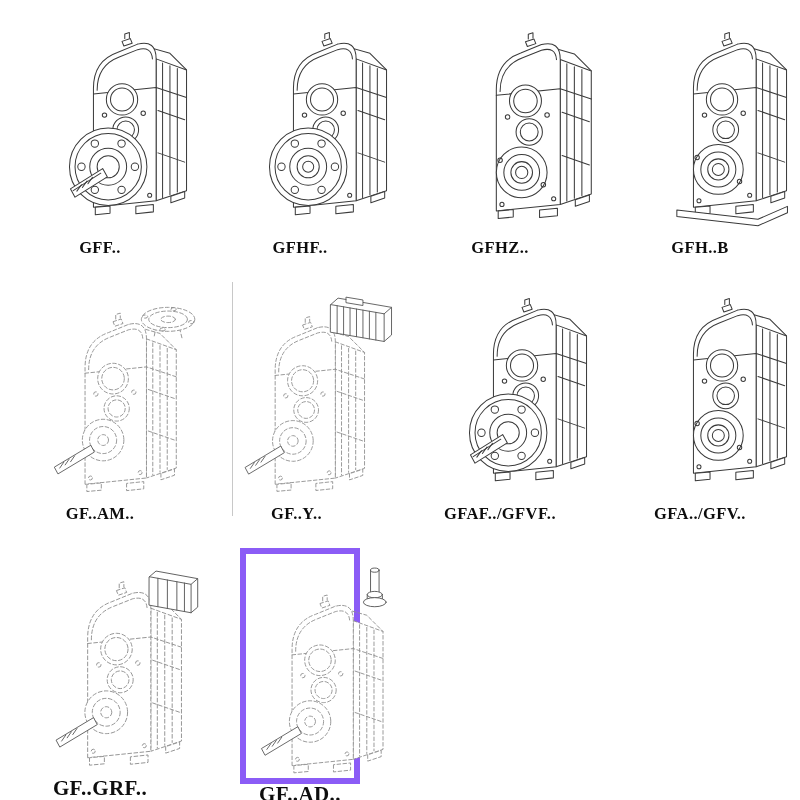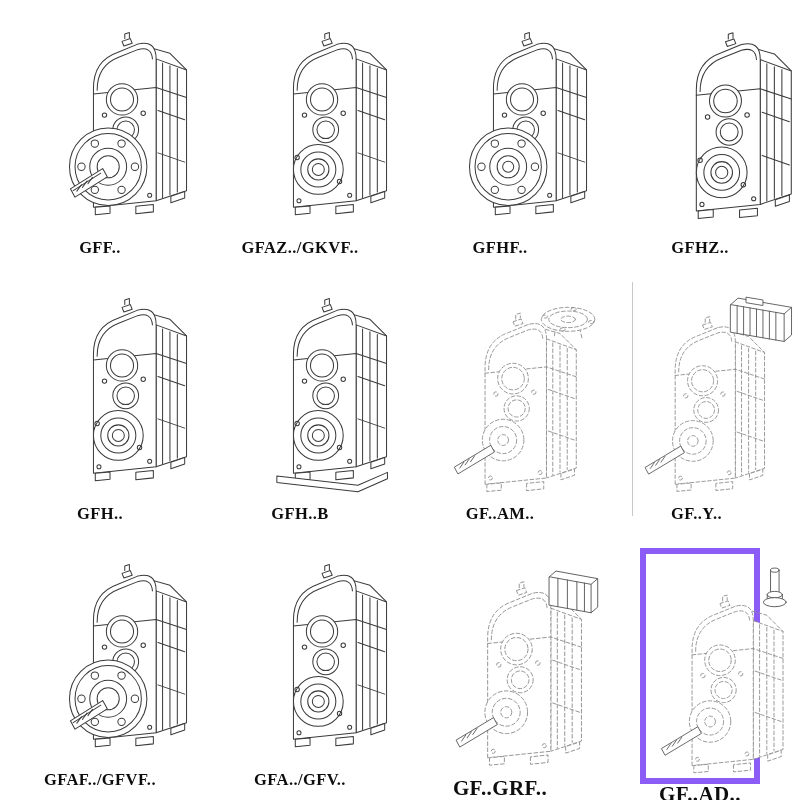--- a/index.html
+++ b/index.html
@@ -156,30 +156,20 @@
       <g stroke="#3a3a3a" stroke-width="1.1" fill="none" stroke-linejoin="round" stroke-linecap="round">
         <use href="#p-body"></use>
           <use href="#p-circles"></use>
           <use href="#p-flange"></use>
           <use href="#p-shaft"></use>
       </g>
     </svg>
     <figcaption class="label">GFF..</figcaption>
   </figure>
 
-  <figure class="cell">
-    <svg class="drawing" viewBox="0 0 200 230">
-      <g stroke="#3a3a3a" stroke-width="1.1" fill="none" stroke-linejoin="round" stroke-linecap="round">
-        <use href="#p-body"></use>
-          <use href="#p-circles"></use>
-          <use href="#p-bore"></use>
-      </g>
-    </svg>
-    <figcaption class="label">GFAZ../GKVF..</figcaption>
-  </figure>
 
   <figure class="cell">
     <svg class="drawing" viewBox="0 0 200 230">
       <g stroke="#3a3a3a" stroke-width="1.1" fill="none" stroke-linejoin="round" stroke-linecap="round">
         <use href="#p-body"></use>
           <use href="#p-circles"></use>
           <use href="#p-flange"></use>
         <circle cx="72" cy="157" r="6"></circle>
       </g>
     </svg>
@@ -190,30 +180,20 @@
     <svg class="drawing" viewBox="0 0 200 230">
       <g stroke="#3a3a3a" stroke-width="1.1" fill="none" stroke-linejoin="round" stroke-linecap="round" transform="translate(2 0) scale(1.02)">
         <use href="#p-body"></use>
           <use href="#p-circles"></use>
           <use href="#p-bore"></use>
       </g>
     </svg>
     <figcaption class="label">GFHZ..</figcaption>
   </figure>
 
-  <figure class="cell">
-    <svg class="drawing" viewBox="0 0 200 230">
-      <g stroke="#3a3a3a" stroke-width="1.1" fill="none" stroke-linejoin="round" stroke-linecap="round">
-        <use href="#p-body"></use>
-          <use href="#p-circles"></use>
-          <use href="#p-bore"></use>
-      </g>
-    </svg>
-    <figcaption class="label">GFH..</figcaption>
-  </figure>
 
   <figure class="cell">
     <svg class="drawing" viewBox="0 0 200 230">
       <g stroke="#3a3a3a" stroke-width="1.1" fill="none" stroke-linejoin="round" stroke-linecap="round">
         <use href="#p-body"></use>
           <use href="#p-foot"></use>
           <use href="#p-circles"></use>
           <use href="#p-bore"></use>
       </g>
     </svg>

